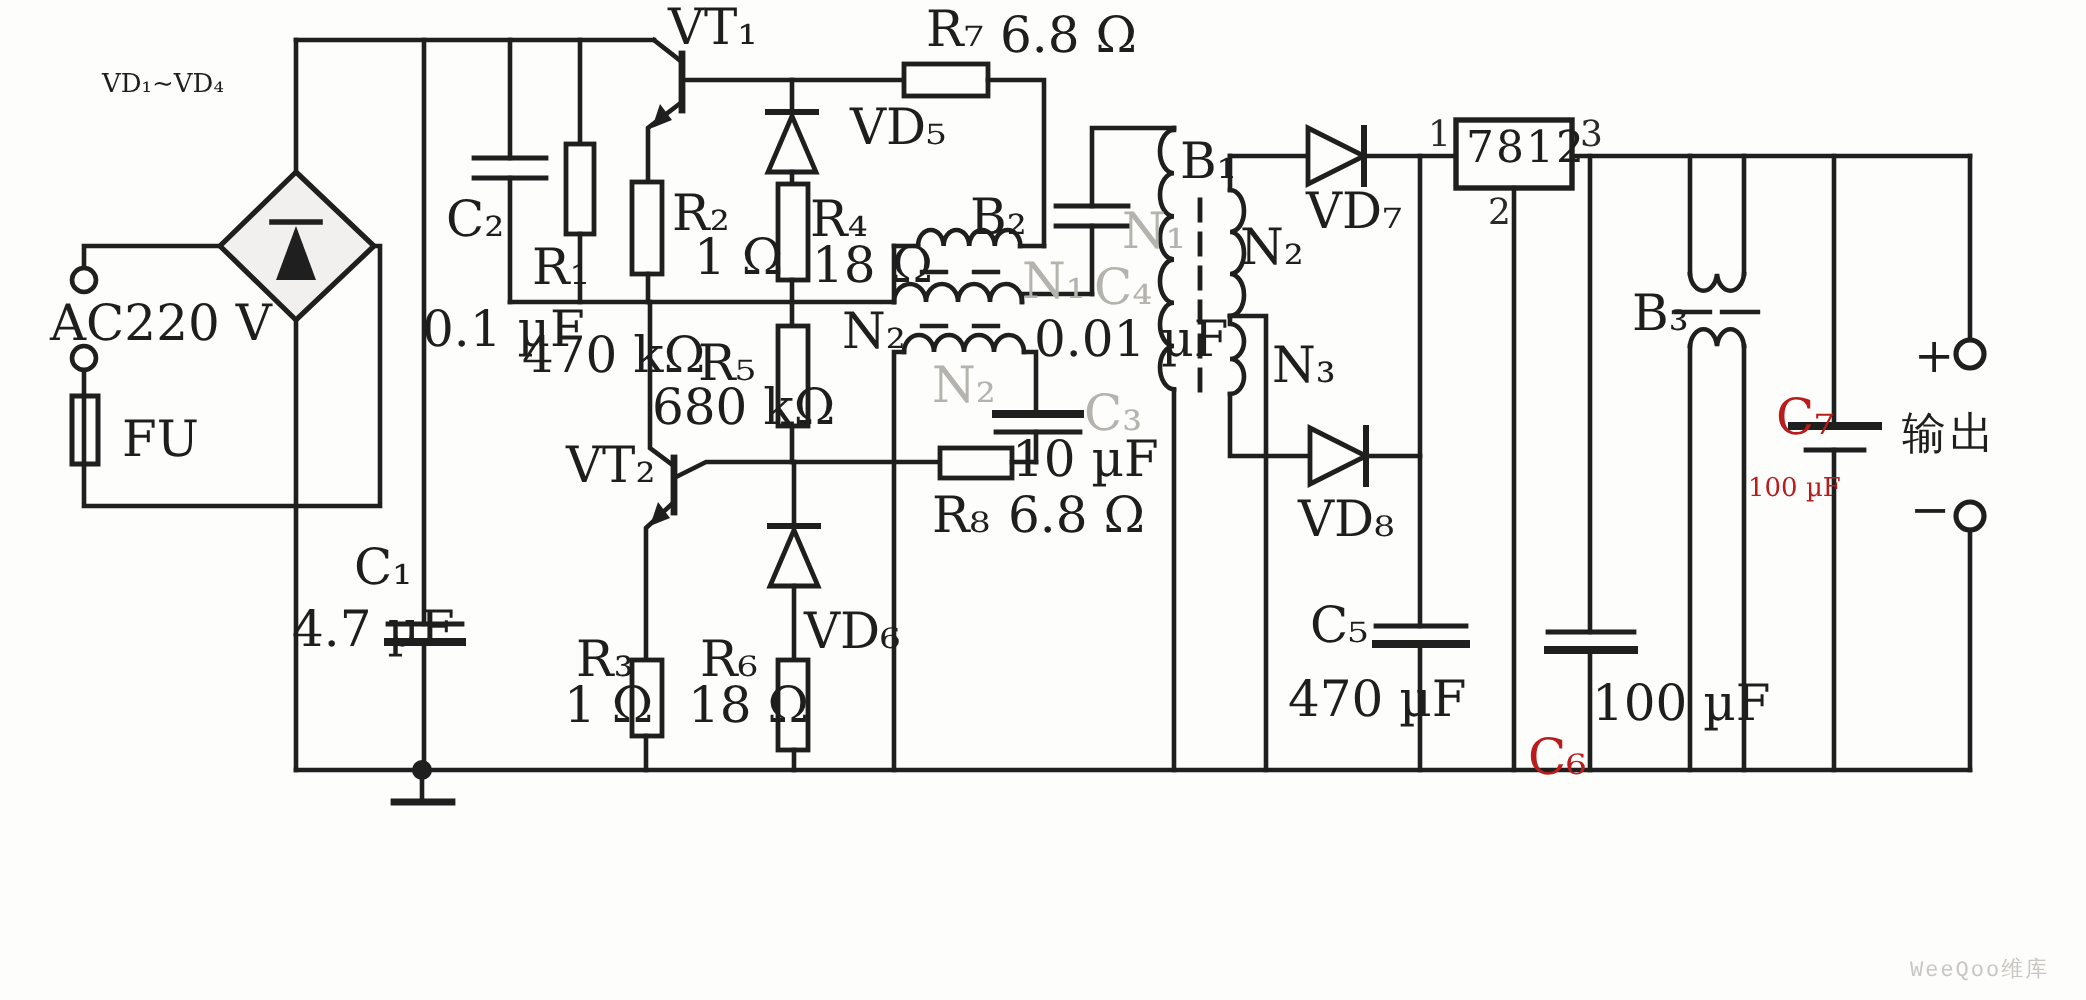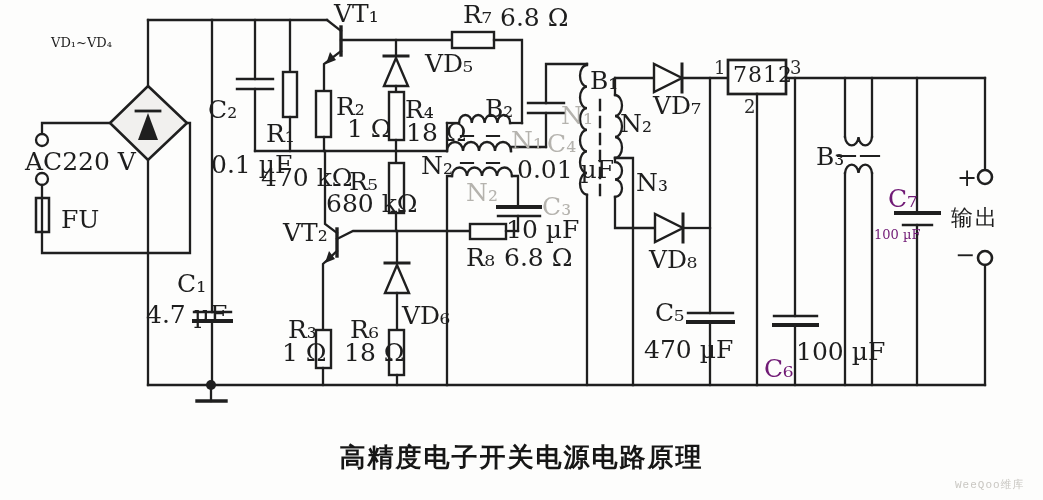--- a/index.html
+++ b/index.html
@@ -7,21 +7,21 @@
     position:relative;width:1043px;height:500px;background:#fdfdfc;
     overflow:hidden;font-family:"DejaVu Serif", serif;color:#1e1e1e;
   }
   .stage svg{position:absolute;left:0;top:0;}
   .lbl{
     position:absolute;font-family:"DejaVu Serif", serif;font-size:25px;
     color:#1e1e1e;white-space:nowrap;line-height:1;user-select:none;
   }
   .lbl.big{font-size:13px;}
   .lbl.gray{color:#b5b3ae;}
-  .lbl.midgray{color:#701a75;}
+  .lbl.midgray{color:#b91c1c;margin-top:10px;}
   .lbl.pin{font-size:18px;color:#2a2a2a;}
   .lbl.reg{font-size:22px;letter-spacing:1px;}
   .lbl.sign{font-size:24px;}
   .lbl.cjk{font-family:"DejaVu Sans", sans-serif;}
   .title{
     position:absolute;left:0;right:0;top:440px;text-align:center;
     font-family:"DejaVu Sans", sans-serif;font-weight:bold;font-size:26px;
     letter-spacing:2px;color:#161616;
   }
   .watermark{
@@ -247,21 +247,21 @@
     </g>
   </svg>
 
   <span class="lbl big" style="left:51px;top:36px">VD₁~VD₄</span>
   <span class="lbl" style="left:25px;top:149px">AC220 V</span>
   <span class="lbl" style="left:61px;top:207px">FU</span>
 
   <span class="lbl" style="left:177px;top:271px">C₁</span>
   <span class="lbl" style="left:146px;top:302px">4.7 µF</span>
 
-  <span class="lbl" style="left:208px;top:97px">C₂</span>
+  <span class="lbl" style="left:223px;top:97px">C₂</span>
   <span class="lbl" style="left:211px;top:152px">0.1 µF</span>
 
   <span class="lbl" style="left:266px;top:121px">R₁</span>
   <span class="lbl" style="left:261px;top:165px">470 kΩ</span>
 
   <span class="lbl" style="left:334px;top:1px">VT₁</span>
   <span class="lbl" style="left:283px;top:220px">VT₂</span>
 
   <span class="lbl" style="left:336px;top:94px">R₂</span>
   <span class="lbl" style="left:347px;top:116px">1 Ω</span>
@@ -320,15 +320,14 @@
 
   <span class="lbl" style="left:816px;top:144px">B₃</span>
 
   <span class="lbl midgray" style="left:888px;top:186px">C₇</span>
   <span class="lbl midgray" style="left:874px;top:228px;font-size:13px">100 µF</span>
 
   <span class="lbl sign" style="left:957px;top:166px">+</span>
   <span class="lbl sign" style="left:955px;top:243px">−</span>
   <span class="lbl cjk" style="left:951px;top:207px;font-size:22px;letter-spacing:2px">输出</span>
 
-  <div class="title">高精度电子开关电源电路原理</div>
   <div class="watermark">WeeQoo维库</div>
 </div>
 
 </body></html>

